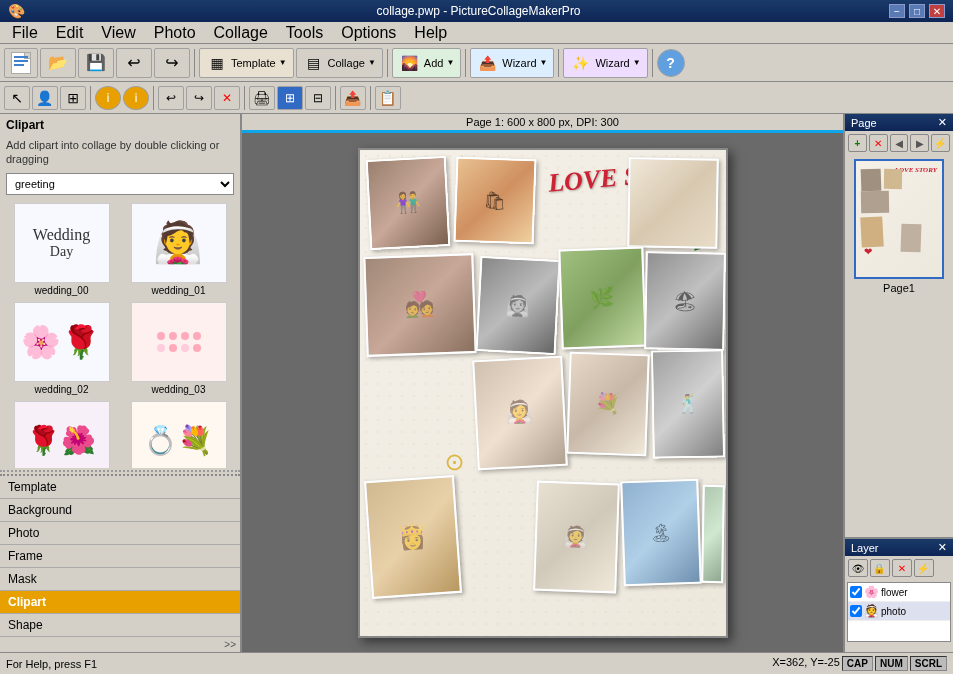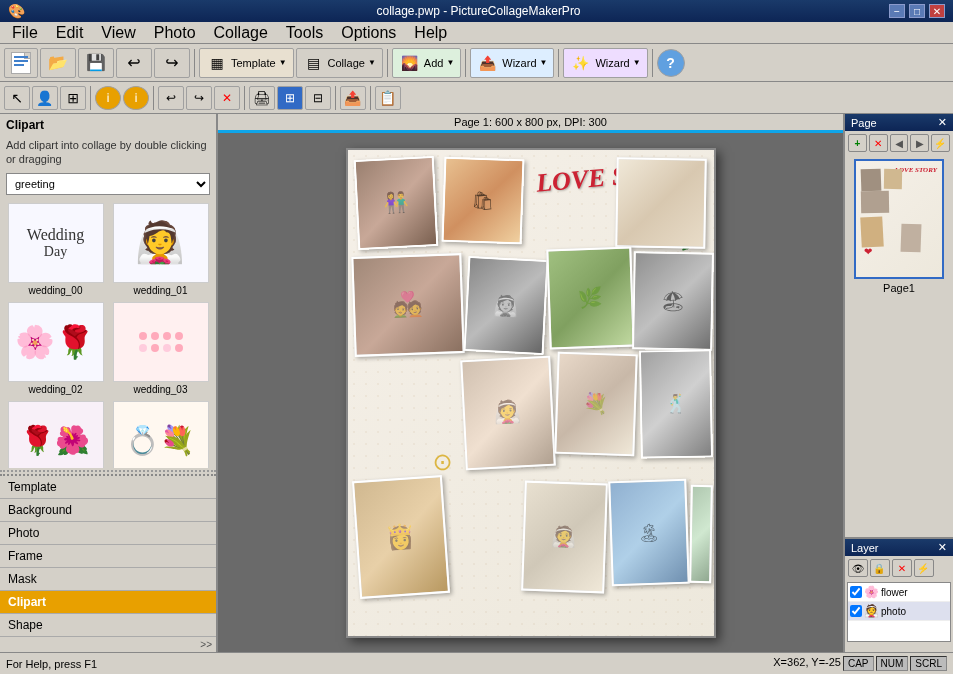--- a/index.html
+++ b/index.html
@@ -23,21 +23,21 @@
     .tb-btn-arrow { font-size: 8px; }
 
     
     #toolbar2 { background: #d4d0c8; height: 32px; display: flex; align-items: center; padding: 2px 4px; border-bottom: 1px solid #888; gap: 2px; }
     .tb2-btn { width: 26px; height: 24px; background: #d4d0c8; border: 1px solid #a0a0a0; cursor: pointer; display: flex; align-items: center; justify-content: center; font-size: 12px; border-radius: 2px; }
 
     
     #main { display: flex; height: calc(674px - 22px - 22px - 38px - 32px - 22px); }
 
     
-    #left-panel { width: 218px; background: #d4d0c8; border-right: 2px solid #888; display: flex; flex-direction: column; }
+    #left-panel { width: 242px; background: #d4d0c8; border-right: 2px solid #888; display: flex; flex-direction: column; }
     #clipart-header { padding: 4px 6px; font-weight: bold; font-size: 12px; background: #d4d0c8; }
     #clipart-hint { padding: 2px 6px 4px; font-size: 11px; color: #333; line-height: 1.3; }
     #clipart-dropdown { margin: 2px 6px; height: 22px; width: calc(100% - 12px); background: white; border: 1px solid #888; font-size: 11px; padding: 1px 4px; }
     #clipart-grid { flex: 1; overflow-y: auto; padding: 4px; display: grid; grid-template-columns: 1fr 1fr; gap: 2px; background: #d4d0c8; }
     .clipart-item { display: flex; flex-direction: column; align-items: center; cursor: pointer; padding: 2px; }
     .clipart-thumb { width: 96px; height: 80px; background: #f0f0f0; border: 1px solid #ccc; display: flex; align-items: center; justify-content: center; overflow: hidden; }
     .clipart-label { font-size: 10px; margin-top: 2px; text-align: center; }
 
     
     #bottom-tabs { border-top: 2px dotted #888; }
@@ -67,21 +67,21 @@
     #layer-panel { border-top: 2px solid #888; }
     #layer-header { background: linear-gradient(to bottom, #1a3a6a, #0d2555); color: white; padding: 2px 6px; font-size: 11px; display: flex; align-items: center; justify-content: space-between; }
     #layer-controls { display: flex; gap: 2px; padding: 3px; }
     #layer-list { height: 60px; overflow-y: auto; background: white; margin: 2px; border: 1px solid #888; }
     .layer-item { display: flex; align-items: center; gap: 2px; padding: 2px; border-bottom: 1px solid #eee; cursor: pointer; font-size: 10px; }
     .layer-check { width: 12px; height: 12px; }
 
     
     #status-bar { background: #d4d0c8; height: 22px; display: flex; align-items: center; justify-content: space-between; padding: 0 6px; border-top: 1px solid #888; font-size: 11px; }
     #status-right { display: flex; gap: 2px; }
-    .status-indicator { background: #bbb; border: 1px inset #888; padding: 1px 4px; font-size: 10px; font-weight: normal; }
+    .status-indicator { background: #bbb; border: 1px inset #888; padding: 1px 4px; font-size: 10px; font-weight: bold; }
 
     
     ::-webkit-scrollbar { width: 12px; }
     ::-webkit-scrollbar-track { background: #d4d0c8; }
     ::-webkit-scrollbar-thumb { background: #888; border: 1px solid #666; }
 
     
     #p1 { left: 8px; top: 8px; width: 80px; height: 90px; transform: rotate(-3deg); }
     #p2 { left: 95px; top: 8px; width: 80px; height: 85px; transform: rotate(2deg); }
     #p3 { left: 180px; top: 8px; width: 85px; height: 90px; transform: rotate(-1deg); }

